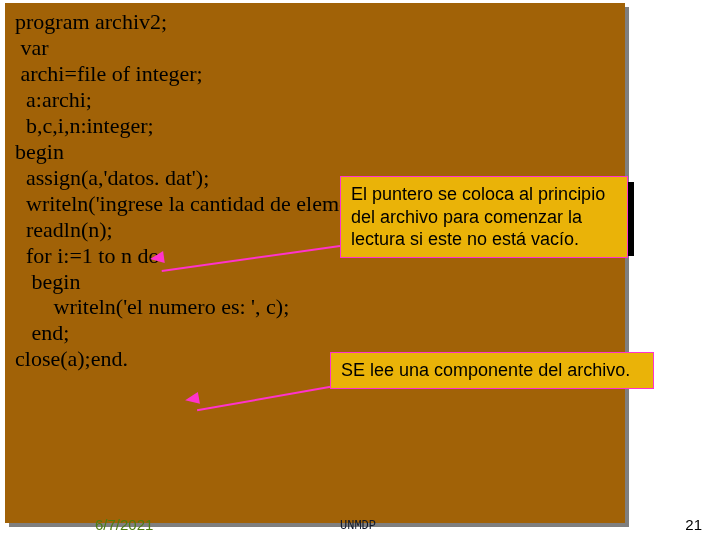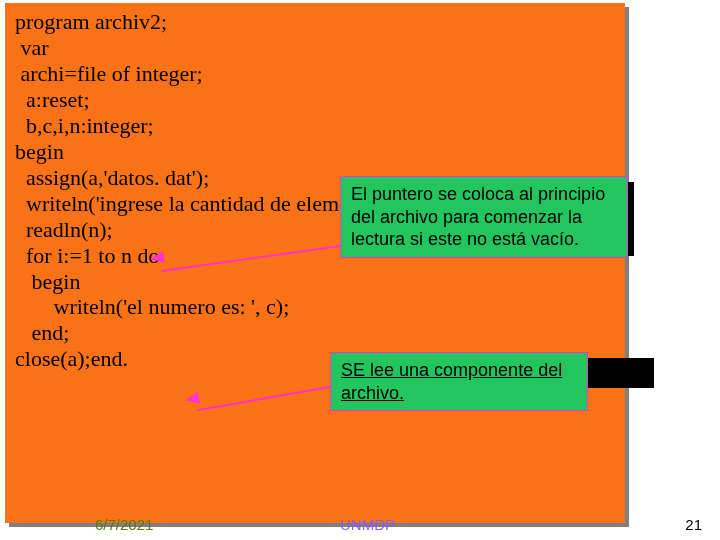--- a/index.html
+++ b/index.html
@@ -10,46 +10,46 @@
     font-family: "Times New Roman", Times, serif;
     position: relative;
     overflow: hidden;
   }
   .code-box {
     position: absolute;
     top: 3px;
     left: 5px;
     width: 620px;
     height: 520px;
-    background: #f97316;
+    background: #a16207;
     padding: 6px 10px 4px 10px;
     font-size: 22px;
     line-height: 1.18;
     color: #000;
     box-shadow: 4px 4px 0 rgba(0,0,0,0.5);
   }
   .code-box div { white-space: pre; }
   .callout {
     position: absolute;
-    background: #22c55e;
+    background: #eab308;
     color: #000;
     font-family: Arial, Helvetica, sans-serif;
     font-size: 18px;
     line-height: 1.25;
     padding: 6px 10px;
     border: 1px solid #ff33cc;
   }
   .callout-shadow {
     position: absolute;
     background: #000;
   }
   .callout1-shadow { top: 182px; left: 346px; width: 288px; height: 74px; }
   .callout1 { top: 176px; left: 340px; width: 288px; }
   .callout2-shadow { top: 358px; left: 336px; width: 318px; height: 30px; }
-  .callout2 { top: 352px; left: 330px; width: 258px; text-decoration: underline; }
+  .callout2 { top: 352px; left: 330px; width: 324px; }
   .arrow-line {
     position: absolute;
     height: 2px;
     background: #ff33cc;
     transform-origin: right center;
   }
   .arrow-head {
     position: absolute;
     width: 0; height: 0;
     border-style: solid;
@@ -59,41 +59,41 @@
     bottom: 7px;
     left: 95px;
     font-family: Arial, sans-serif;
     font-size: 15px;
     color: #4d7c0f;
   }
   .footer-center {
     position: absolute;
     bottom: 7px;
     left: 340px;
-    font-family: Liberation Sans, sans-serif;
-    font-size: 15px;
-    color: #8b5cf6;
+    font-family: Liberation Mono, monospace;
+    font-size: 12px;
+    color: #0f172a;
   }
   .footer-page {
     position: absolute;
     bottom: 7px;
     right: 18px;
     font-family: Arial, sans-serif;
     font-size: 15px;
     color: #000;
   }
 </style>
 </head>
 <body>
 
 <div class="code-box">
   <div>program archiv2;</div>
   <div> var</div>
   <div> archi=file of integer;</div>
-  <div>  a:reset;</div>
+  <div>  a:archi;</div>
   <div>  b,c,i,n:integer;</div>
   <div>begin</div>
   <div>  assign(a,'datos. dat');</div>
   <div>  writeln('ingrese la cantidad de elementos');</div>
   <div>  readln(n);</div>
   <div>  for i:=1 to n do</div>
   <div>   begin</div>
   <div>       writeln('el numero es: ', c);</div>
   <div>   end;</div>
   <div>close(a);end.</div>

